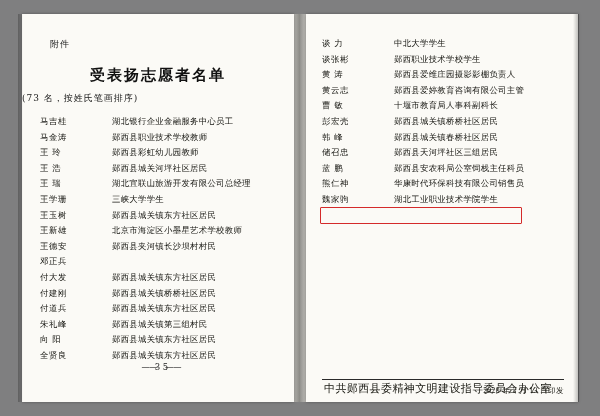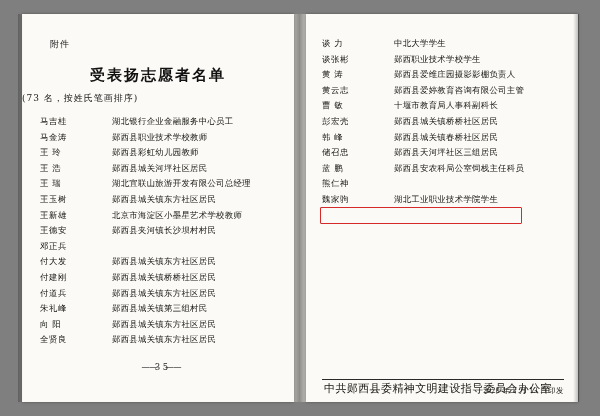--- a/index.html
+++ b/index.html
@@ -198,20 +198,24 @@
       </div>
       <div class="name-row">
         <span class="n-name">王  浩</span>
         <span class="n-org">郧西县城关河坪社区居民</span>
       </div>
       <div class="name-row">
         <span class="n-name">王  瑞</span>
         <span class="n-org">湖北宜联山旅游开发有限公司总经理</span>
       </div>
       <div class="name-row">
+        <span class="n-name">王学珊</span>
+        <span class="n-org">三峡大学学生</span>
+      </div>
+      <div class="name-row">
         <span class="n-name">王玉树</span>
         <span class="n-org">郧西县城关镇东方社区居民</span>
       </div>
       <div class="name-row">
         <span class="n-name">王新雄</span>
         <span class="n-org">北京市海淀区小墨星艺术学校教师</span>
       </div>
       <div class="name-row">
         <span class="n-name">王德安</span>
         <span class="n-org">郧西县夹河镇长沙坝村村民</span>
@@ -281,20 +285,21 @@
       <div class="name-row">
         <span class="n-name">储召忠</span>
         <span class="n-org">郧西县天河坪社区三组居民</span>
       </div>
       <div class="name-row">
         <span class="n-name">蓝  鹏</span>
         <span class="n-org">郧西县安农科局公室饲栈主任科员</span>
       </div>
       <div class="name-row">
         <span class="n-name">熊仁神</span>
+        <span class="n-org">华康时代环保科技有限公司销售员</span>
       </div>
       <div class="name-row highlighted">
         <span class="n-name">魏家驹</span>
         <span class="n-org">湖北工业职业技术学院学生</span>
       </div>
     </div>
 
     <div class="highlight-box" style="left:14px; top:193px; width:200px; height:15px;"></div>
 
     <div class="page-number" style="bottom:30px; left:-200px; right:auto; width:120px;">— 5 —</div>

